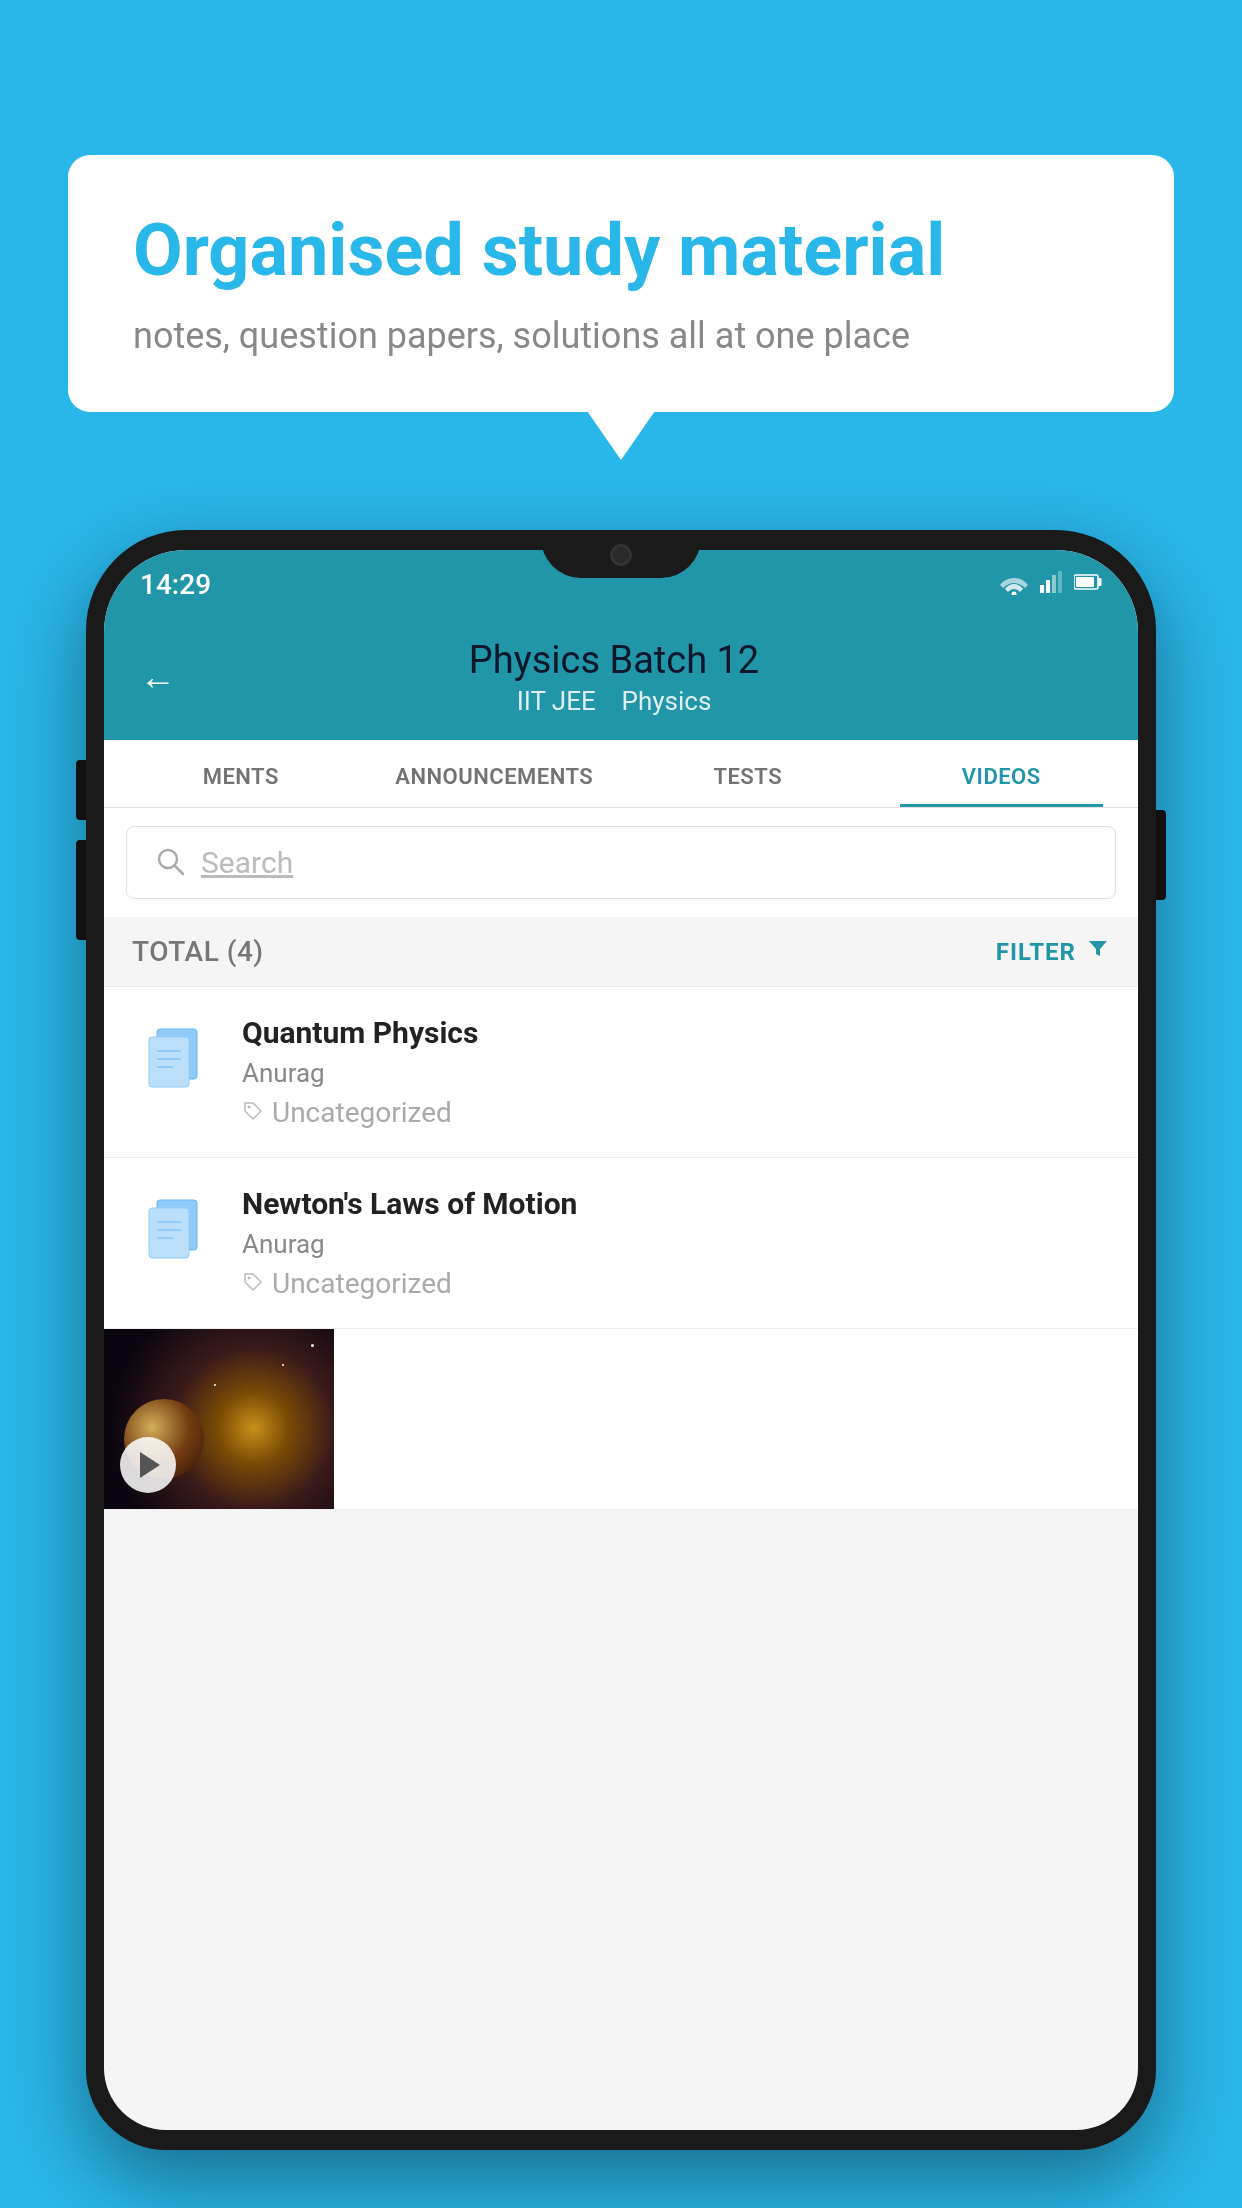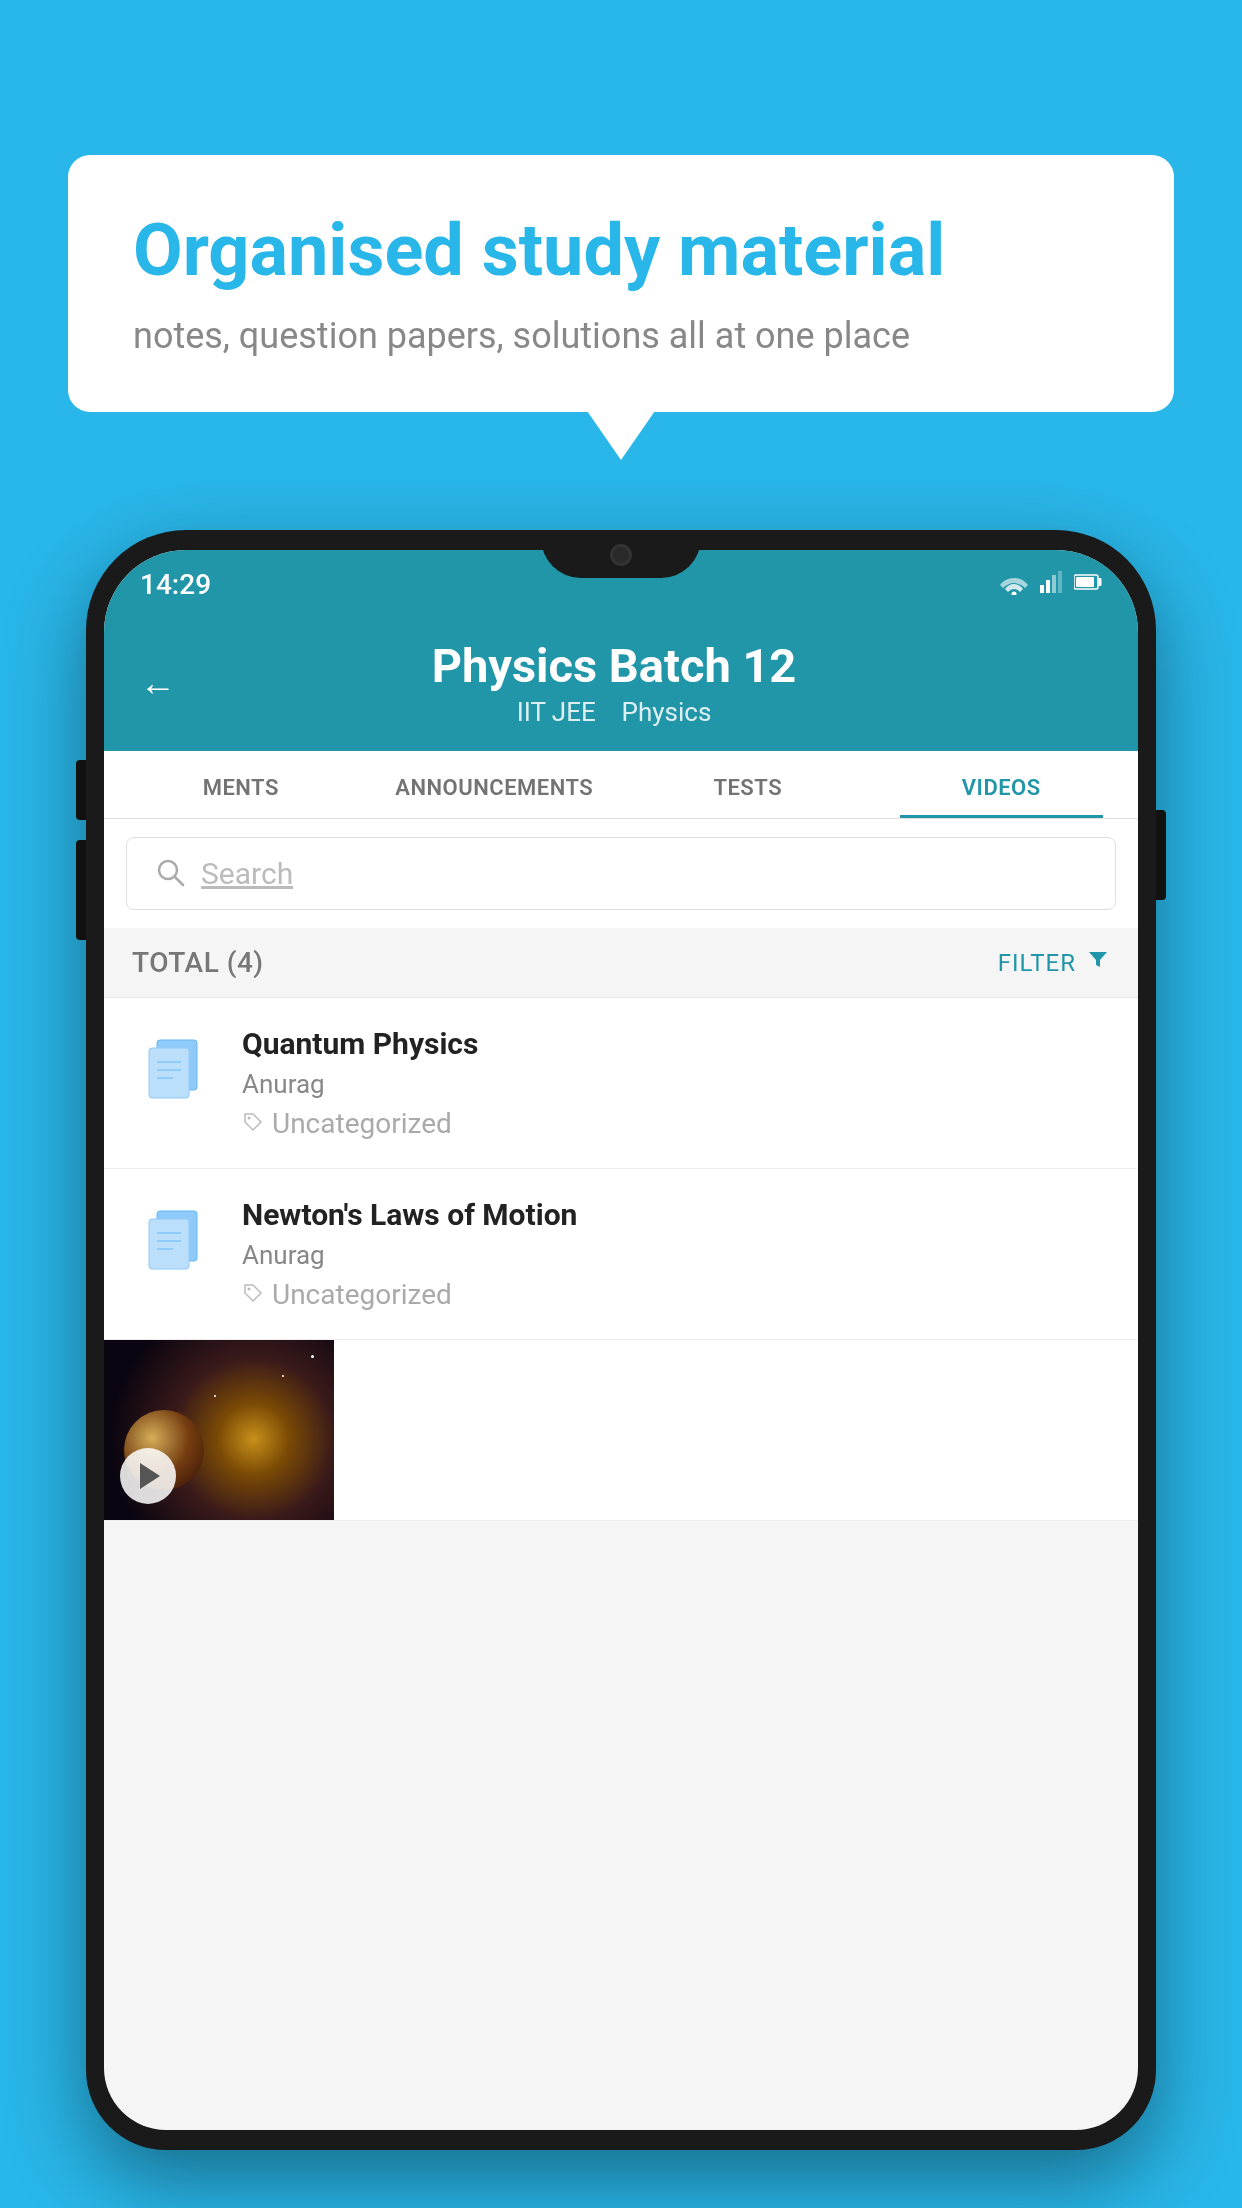--- a/index.html
+++ b/index.html
@@ -178,23 +178,23 @@
       font-size: 36px;
       cursor: pointer;
     }
 
     .header-text {
       flex: 1;
       text-align: center;
     }
 
     .header-title {
-      color: #ffffff;
-      font-size: 47px;
-      font-weight: 700;
+      color: #0f172a;
+      font-size: 38px;
+      font-weight: 400;
     }
 
     .header-subtitle {
       color: rgba(255,255,255,0.85);
       font-size: 26px;
       margin-top: 4px;
     }
 
     
     .tabs-bar {
@@ -268,21 +268,21 @@
       font-weight: 500;
       letter-spacing: 0.5px;
     }
 
     .filter-btn {
       display: flex;
       align-items: center;
       gap: 10px;
       color: #2196a8;
       font-size: 24px;
-      font-weight: 400;
+      font-weight: 700;
       letter-spacing: 1px;
       cursor: pointer;
     }
 
     
     .video-list {
       background: white;
     }
 
     .video-item {

